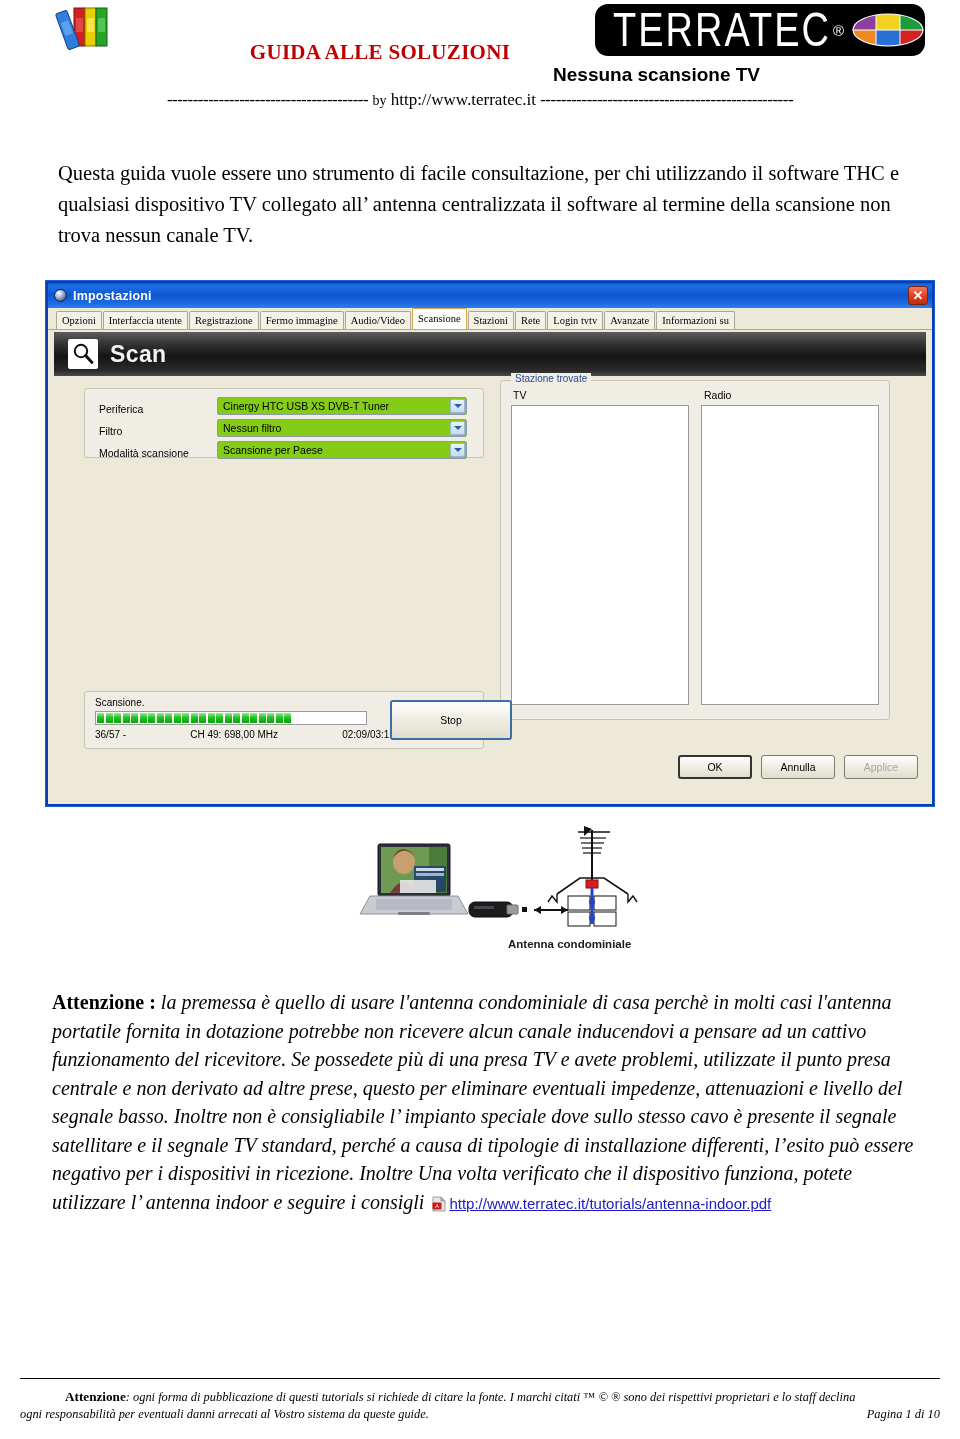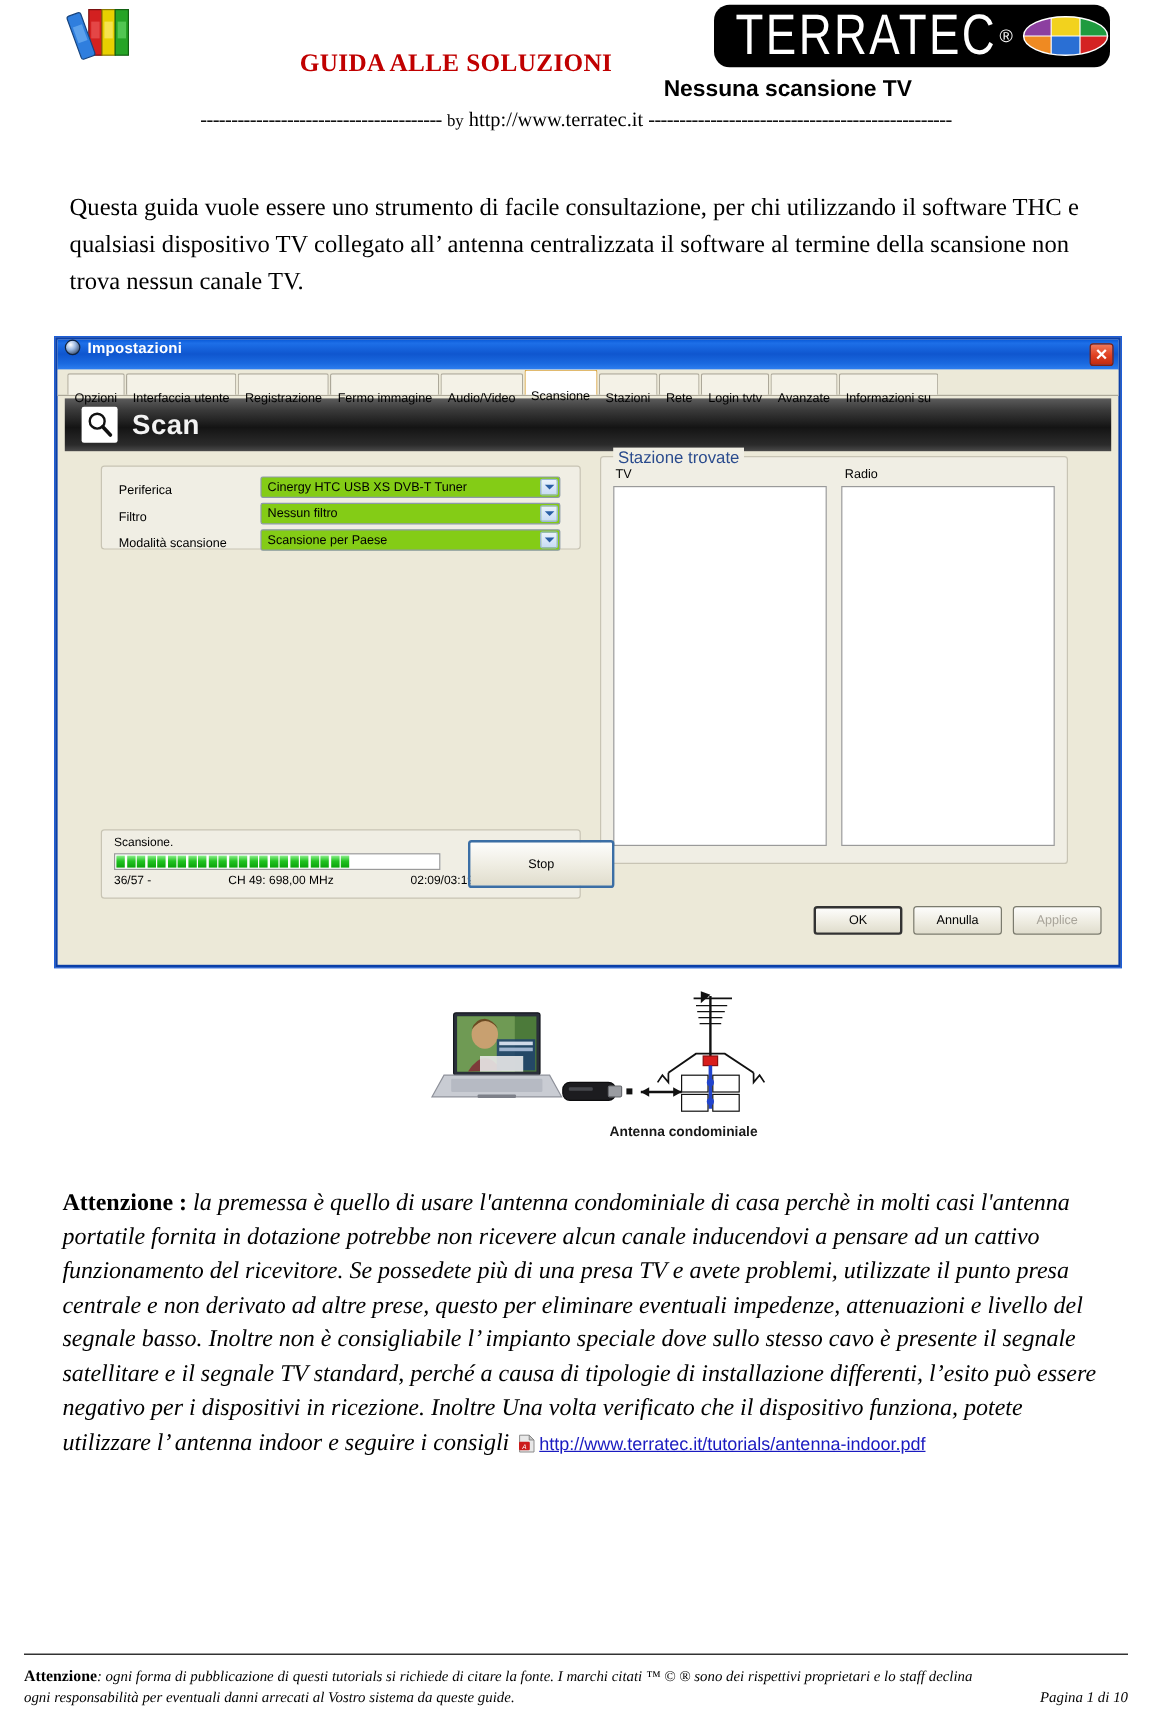--- a/index.html
+++ b/index.html
@@ -59,21 +59,21 @@
 
   
   .dialog {
     position:absolute; left:46px; top:281px; width:888px; height:525px;
     border:2px solid #0a3fa8; background:#ece9d8;
     box-shadow:0 0 0 1px #1d5ed8;
   }
   .titlebar {
     height:25px;
     background:linear-gradient(180deg,#0a5ad8 0%,#1d6fe8 12%,#0f56cf 48%,#1b6ae0 80%,#2f7ff0 100%);
-    display:flex; align-items:flex-start; padding:0 3px 0 6px;
+    display:flex; align-items:center; padding:0 3px 0 6px;
     position:relative;
   }
   .titlebar-icon {
     width:13px; height:13px; border-radius:50%;
     background:radial-gradient(circle at 35% 30%, #ffffff 0%, #9bb8e0 40%, #16243d 100%);
     border:1px solid #10233f; margin-right:6px;
   }
   .titlebar-text {
     color:#fff; font-family:"Liberation Sans", sans-serif; font-size:12.5px;
     font-weight:bold; letter-spacing:0.2px;
@@ -86,23 +86,23 @@
     color:#fff; font-family:"Liberation Sans", sans-serif;
     font-size:13px; font-weight:bold; line-height:1;
   }
 
   
   .tabstrip {
     height:22px; background:#ece9d8; display:flex; align-items:flex-end;
     padding-left:8px; border-bottom:1px solid #aca899; position:relative;
   }
   .tab {
-    font-family:Liberation Sans, sans-serif; font-size:10.5px; color:#000;
+    font-family:Liberation Serif, serif; font-size:10.5px; color:#000;
     background:#f4f2e7; border:1px solid #aca899; border-bottom:none;
-    padding:14px 5px 2px 5px; margin-right:1px; height:18px; line-height:13px;
+    padding:2px 5px 2px 5px; margin-right:1px; height:18px; line-height:13px;
     border-radius:2px 2px 0 0; white-space:nowrap;
   }
   .tab.active {
     background:#ffffff; height:21px; line-height:15px;
     border-color:#d9a441 #d9a441 #ffffff #d9a441; position:relative; z-index:2;
   }
 
   
   .scan-banner {
     margin:2px 6px 0 6px; height:44px;
@@ -126,21 +126,21 @@
     border:1px solid #c8c4b4; border-radius:3px;
   }
   .panel-left  { left:36px;  top:12px;  width:400px; height:70px; }
   .panel-addl  { left:36px;  top:88px;  width:400px; height:200px; }
   .panel-right { left:452px; top:4px;   width:390px; height:340px; }
   .panel-prog  { left:36px;  top:296px; width:400px; height:58px;margin-top:19px; }
 
   .group-legend {
     position:absolute; top:-8px; left:10px; background:#f0eee4;
     padding:0 4px; font-family:"Liberation Sans", sans-serif;
-    font-size:14px; color:#2a4b8d;
+    font-size:10px; color:#2a4b8d;
   }
   .form-row {
     position:absolute; display:flex; align-items:flex-end; height:18px;
   }
   .form-label {
     font-family:"Liberation Sans", sans-serif; font-size:10.5px; color:#000;
     width:118px;
   }
   .combo {
     width:250px; height:18px; background:#84cc16;
@@ -222,21 +222,21 @@
   
   .footer-rule {
     position:absolute; left:20px; top:1378px; width:920px;
     border-top:1px solid #000;
   }
   .footer {
     position:absolute; left:20px; top:1389px; width:920px;
     font-family:"Liberation Serif", serif; font-size:12.4px; line-height:16.5px;
     font-style:italic; color:#000;
   }
-  .footer b { font-style:normal; font-weight:bold; font-size:13.2px; }
+  .footer b { font-style:normal; font-weight:bold; font-size:13.2px;margin-left:45px; }
   .footer-row2 { display:flex; justify-content:space-between; }
 </style>
 </head>
 <body>
 
 <div class="page">
 
   <div class="header">
 
     <svg class="books-icon" viewBox="0 0 66 50">

